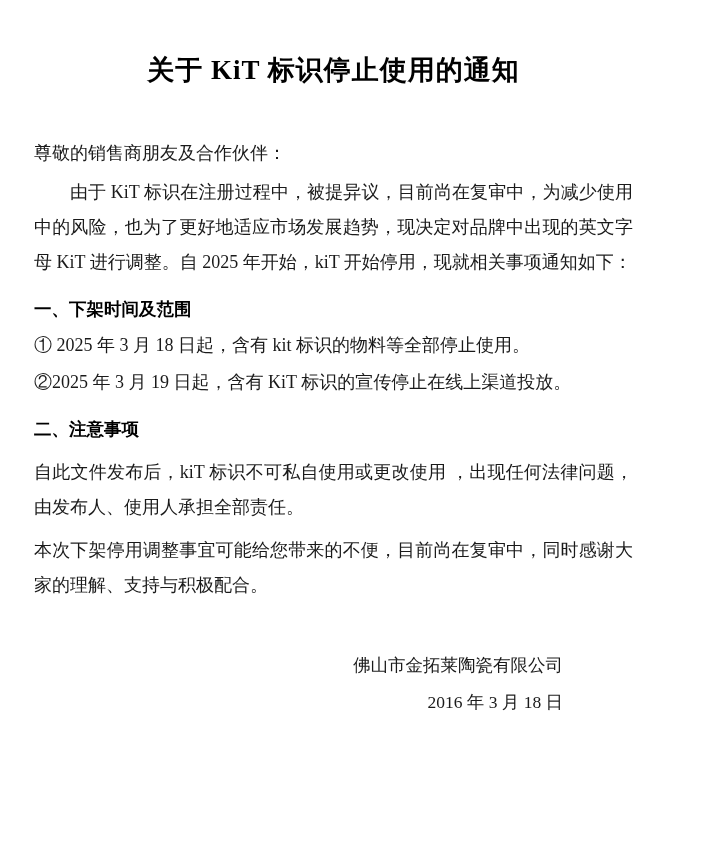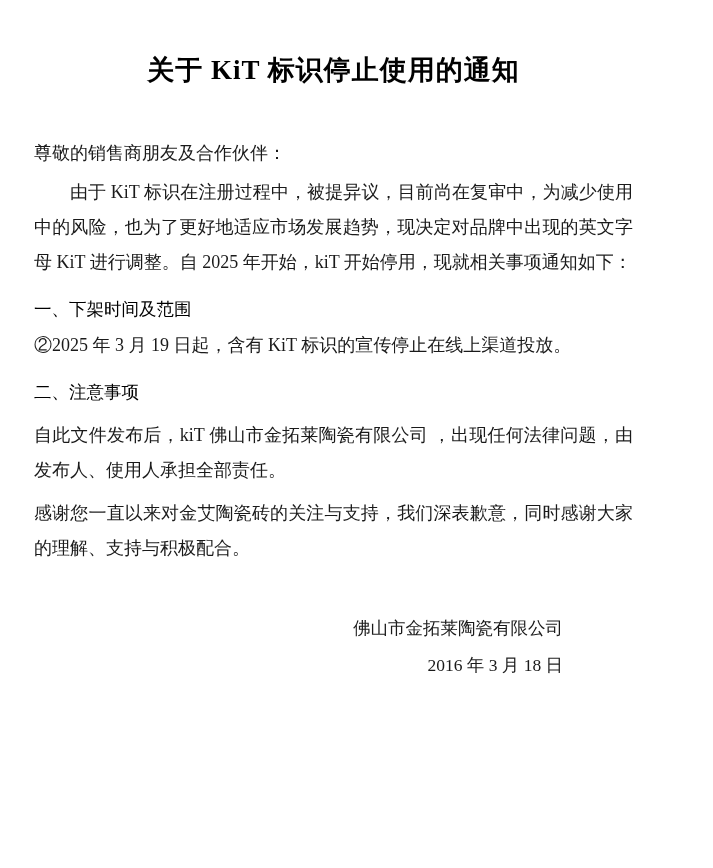--- a/index.html
+++ b/index.html
@@ -42,21 +42,21 @@
     color: #1a1a1a;
     text-align: justify;
   }
   .salutation {
     margin-bottom: 4px;
   }
   .indent {
     text-indent: 2em;
   }
   .section-heading {
-    font-weight: normal;
+    font-weight: bold;
     font-size: 17.5px;
     margin-top: 12px;
     margin-bottom: 2px;
     color: #000000;
   }
   .list-item {
     margin-top: 2px;
   }
   .para-gap {
     margin-top: 8px;
@@ -85,25 +85,26 @@
 
   <h1 class="doc-title">关于 KiT 标识停止使用的通知</h1>
 
   <div class="body-block">
 
     <p class="salutation">尊敬的销售商朋友及合作伙伴：</p>
 
     <p class="indent">由于 KiT 标识在注册过程中，被提异议，目前尚在复审中，为减少使用中的风险，也为了更好地适应市场发展趋势，现决定对品牌中出现的英文字母 KiT 进行调整。自 2025 年开始，kiT 开始停用，现就相关事项通知如下：</p>
 
     <p class="section-heading">一、下架时间及范围</p>
+    <p class="list-item">① 2025 年 3 月 18 日起，含有 kit 标识的物料等全部停止使用。</p>
     <p class="list-item">②2025 年 3 月 19 日起，含有 KiT 标识的宣传停止在线上渠道投放。</p>
 
     <p class="section-heading">二、注意事项</p>
-    <p class="para-gap">自此文件发布后，kiT 佛山市金拓莱陶瓷有限公司 ，出现任何法律问题，由发布人、使用人承担全部责任。</p>
-    <p class="para-gap">感谢您一直以来对金艾陶瓷砖的关注与支持，我们深表歉意，同时感谢大家的理解、支持与积极配合。</p>
+    <p class="para-gap">自此文件发布后，kiT 标识不可私自使用或更改使用 ，出现任何法律问题，由发布人、使用人承担全部责任。</p>
+    <p class="para-gap">本次下架停用调整事宜可能给您带来的不便，目前尚在复审中，同时感谢大家的理解、支持与积极配合。</p>
 
   </div>
 
   <div class="sign-block">
     <div class="sign-company">佛山市金拓莱陶瓷有限公司</div>
     <div class="sign-date">2016 年 3 月 18 日</div>
   </div>
 
 </div>
 

